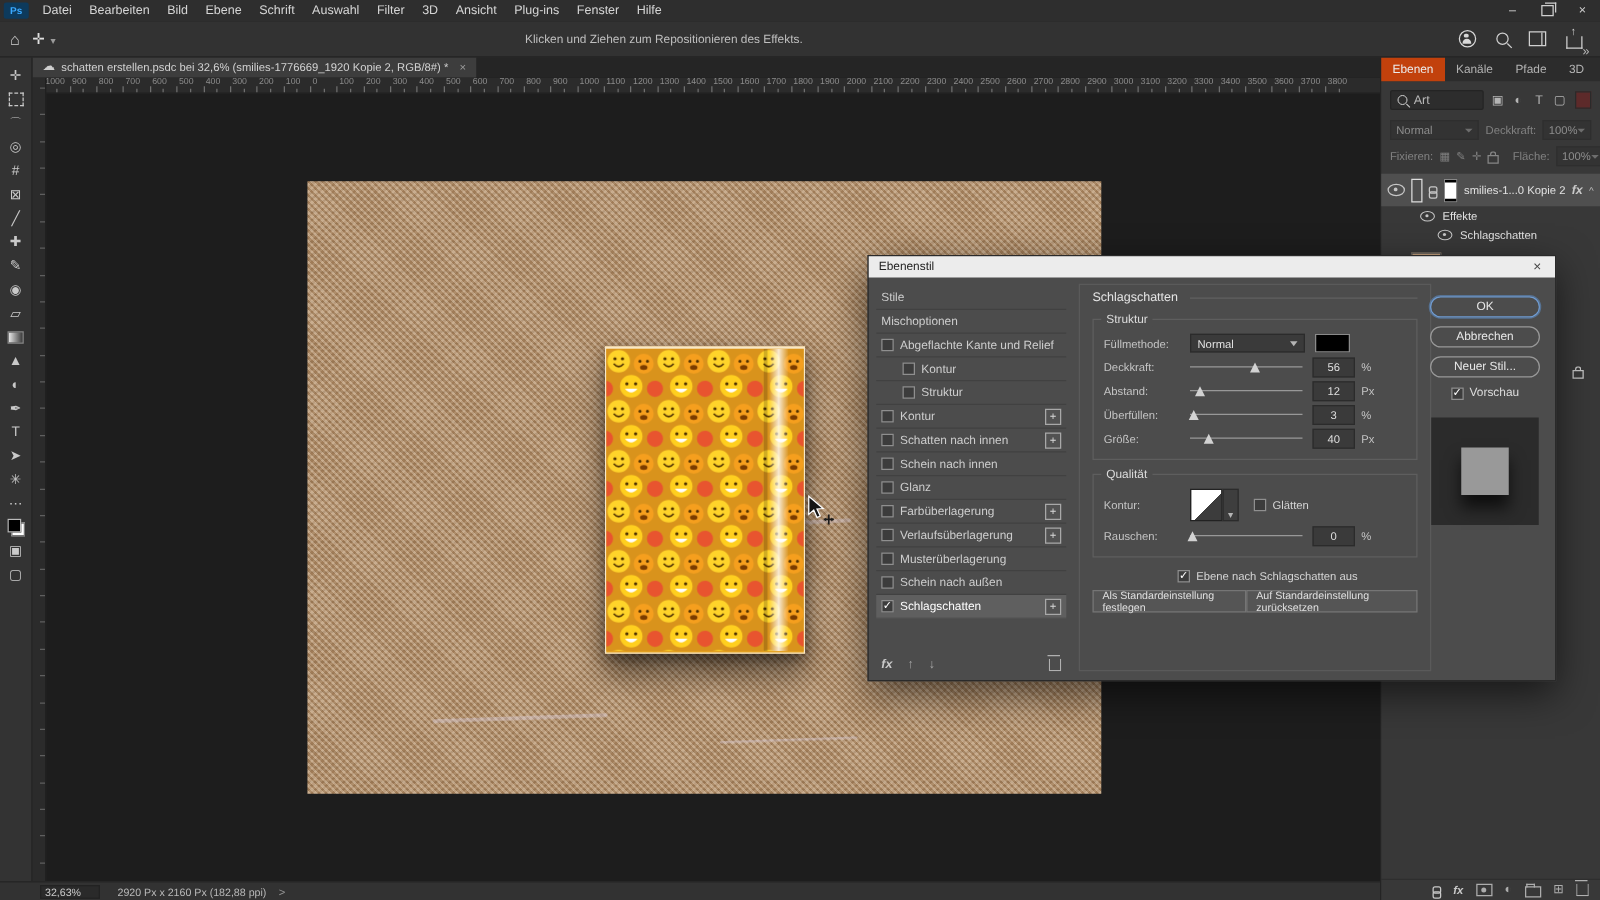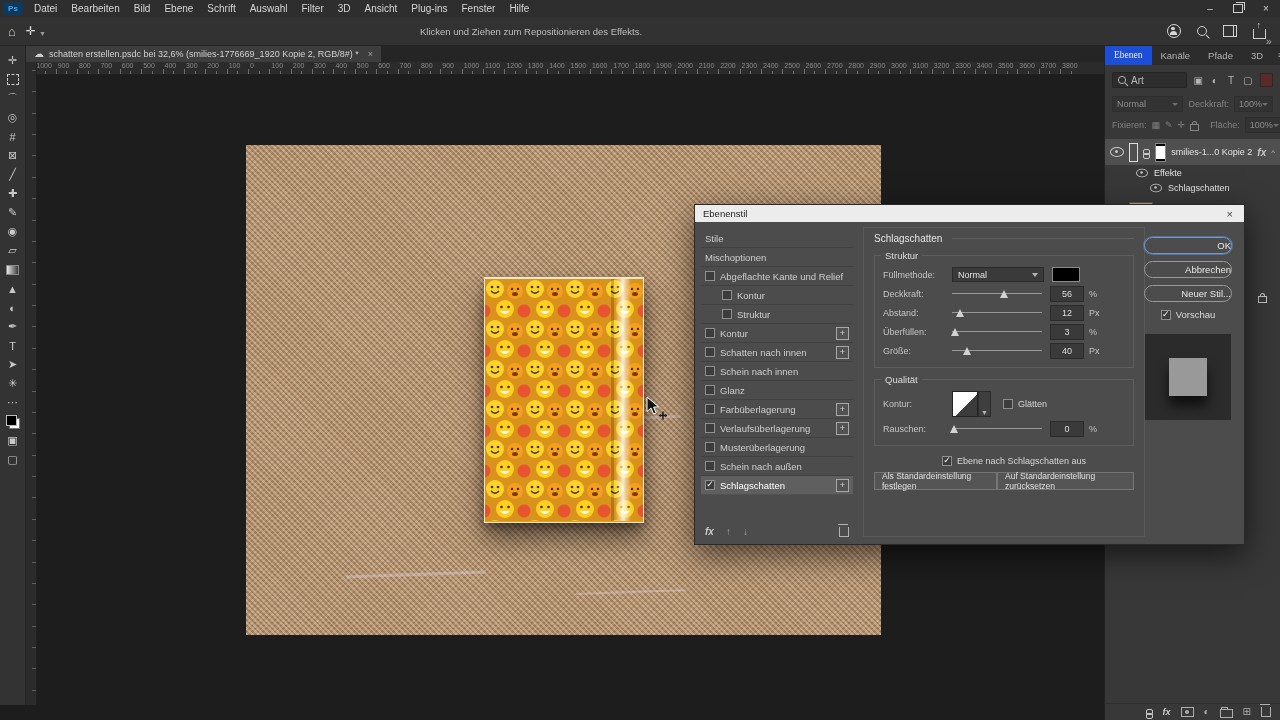--- a/index.html
+++ b/index.html
@@ -110,32 +110,32 @@
         display:flex;align-items:center;justify-content:center;flex:none;}
   .unit{margin-left:5px;color:#c4c4c4;font-size:9px;}
   .dial{width:26px;height:26px;border:1.5px solid #c3c3c3;border-radius:50%;position:relative;background:#474747;flex:none;}
   .needle{position:absolute;left:50%;top:50%;width:2px;height:11px;background:#e0e0e0;
           transform-origin:50% 0;transform:rotate(181deg);}
   .contour-thumb{width:24px;height:24px;border:1px solid #222;background:linear-gradient(135deg,#fff 55%,#3c3c3c 55%);}
   .mini-dd{width:11px;height:24px;border:1px solid #2b2b2b;background:#3e3e3e;display:flex;align-items:flex-end;justify-content:center;color:#b5b5b5;font-size:7px;}
   .def-btn{height:16px;background:#555;border:1px solid #757575;color:#e0e0e0;font-size:8.5px;padding:0 7px;
            display:inline-flex;align-items:center;}
   .dlg-right{position:absolute;right:8px;top:24px;width:96px;}
-  .pill{display:block;width:88px;height:17px;line-height:16px;margin:0 auto 7px;text-align:right;border:1px solid #989898;
+  .pill{display:block;width:88px;height:17px;line-height:16px;margin:0 auto 7px;text-align:center;border:1px solid #989898;
         border-radius:9px;color:#e8e8e8;font-size:9.5px;background:transparent;box-sizing:border-box;}
   .pill.ok{border-color:#6f9bd1;box-shadow:0 0 0 1px rgba(95,145,205,.55);}
   .prevrow{display:flex;align-items:center;gap:5px;justify-content:center;margin:3px 0 14px;color:#dcdcdc;}
   .prevbox{width:86px;height:86px;margin:0 auto;background:#2b2b2b;display:flex;align-items:center;justify-content:center;}
   .prevsq{width:38px;height:38px;background:#999;box-shadow:0 10px 12px rgba(0,0,0,.65);}
 
   
   .panelcol{left:1104px;top:45px;width:176px;height:675px;background:#383838;border-left:1px solid #242424;z-index:3;box-sizing:border-box;}
   .ptabs{height:20px;background:#2c2c2c;display:flex;align-items:stretch;}
   .ptab{padding:0 9px;display:flex;align-items:center;font-size:9.5px;color:#b2b2b2;}
-  .ptab.active{background:#1d4ed8;color:#ececec;font-family:Liberation Serif, serif;}
+  .ptab.active{background:#c2410c;color:#ececec;}
   .pmenu{margin-left:auto;color:#b5b5b5;font-size:9px;padding:0 6px;display:flex;align-items:center;}
   .prow{display:flex;align-items:center;padding:0 7px;gap:5px;}
   .searchbox{width:84px;height:16px;background:#2d2d2d;border:1px solid #242424;border-radius:2px;display:flex;
              align-items:center;gap:4px;padding:0 4px;color:#b9b9b9;box-sizing:border-box;}
   .ficon{color:#b5b5b5;font-size:10px;width:13px;text-align:center;}
   .redtog{width:12px;height:12px;background:#5d2a2a;border:1px solid #2a2a2a;margin-left:2px;}
   .dim{opacity:.55;}
   .sm-dd{height:16px;background:#303030;border:1px solid #262626;display:flex;align-items:center;padding:0 4px;
          font-size:9px;color:#d0d0d0;box-sizing:border-box;}
   .sm-dd::after{content:"";margin-left:auto;border-left:3px solid transparent;border-right:3px solid transparent;border-top:3px solid #9a9a9a;}
@@ -729,14 +729,19 @@
         <span class="cb on"></span>
         <span style="font-size:9.5px;">Vorschau</span>
       </div>
       <div class="prevbox">
           <div class="prevsq"></div>
         </div>
     </div>
   </div>
 
   
+  <div class="abs statusbar">
+    <div class="zoomfield">32,63%</div>
+    <span class="docinfo">2920 Px x 2160 Px (182,88 ppi)</span>
+    <span class="statarrow">&gt;</span>
+  </div>
 
 </div>
 
 </body></html>

